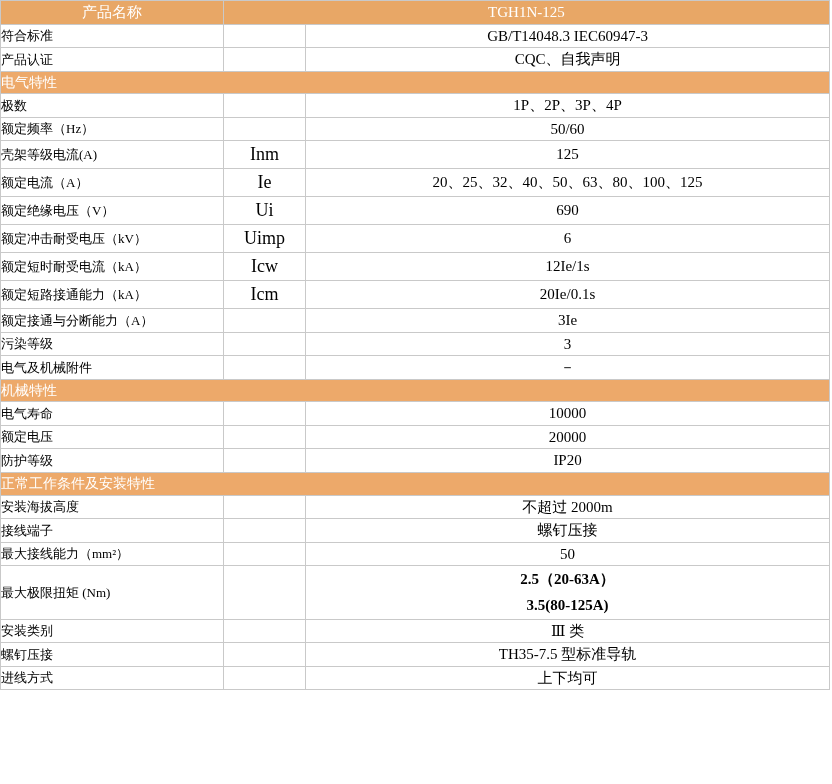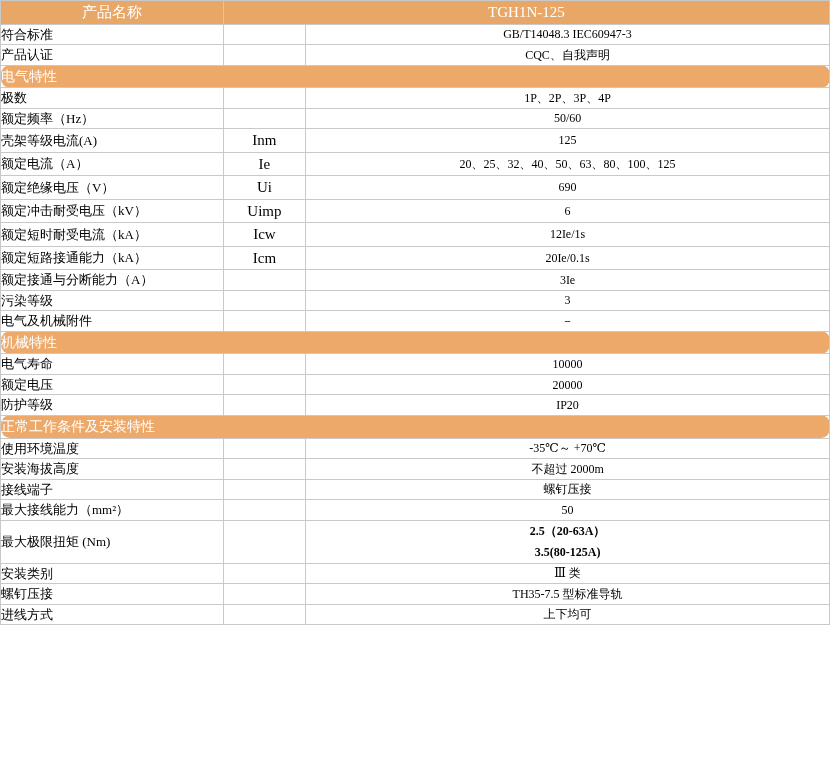--- a/index.html
+++ b/index.html
@@ -29,27 +29,27 @@
 
   .cell-label {
     padding: 5px 4px 5px 8px;
     font-size: 13px;
     line-height: 1.5;
     text-align: left;
     white-space: nowrap;
   }
   .cell-sym {
     padding: 5px 4px;
-    font-size: 15px;
+    font-size: 18px;
     line-height: 1.5;
     text-align: center;
   }
   .cell-val {
     padding: 5px 6px;
-    font-size: 12px;
+    font-size: 15px;
     line-height: 1.5;
     text-align: center;
   }
   .cell-val .sub {
     display: block;
     line-height: 1.75;
     font-weight: bold;
   }
   
   tr.row-header td {
@@ -71,21 +71,20 @@
   tr.row-section td {
     background: #eda96a;
     color: #ffffff;
     border-color: #eda96a;
   }
   tr.row-section .cell-section {
     padding: 5px 4px 5px 8px;
     font-size: 14px;
     line-height: 1.55;
     text-align: left;
-    border-radius: 9px;
   }
 </style>
 </head>
 <body>
 
 <table id="spec-table">
   <colgroup>
     <col class="col-label">
     <col class="col-sym">
     <col class="col-val">
@@ -178,25 +177,20 @@
       </tr>
       <tr class="row-data">
         <td class="cell-label">防护等级</td>
         <td class="cell-sym"></td>
         <td class="cell-val">IP20</td>
       </tr>
       <tr class="row-section">
         <td colspan="3" class="cell-section">正常工作条件及安装特性</td>
       </tr>
       <tr class="row-data">
-        <td class="cell-label">使用环境温度</td>
-        <td class="cell-sym"></td>
-        <td class="cell-val">-35℃～ +70℃</td>
-      </tr>
-      <tr class="row-data">
         <td class="cell-label">安装海拔高度</td>
         <td class="cell-sym"></td>
         <td class="cell-val">不超过 2000m</td>
       </tr>
       <tr class="row-data">
         <td class="cell-label">接线端子</td>
         <td class="cell-sym"></td>
         <td class="cell-val">螺钉压接</td>
       </tr>
       <tr class="row-data">

